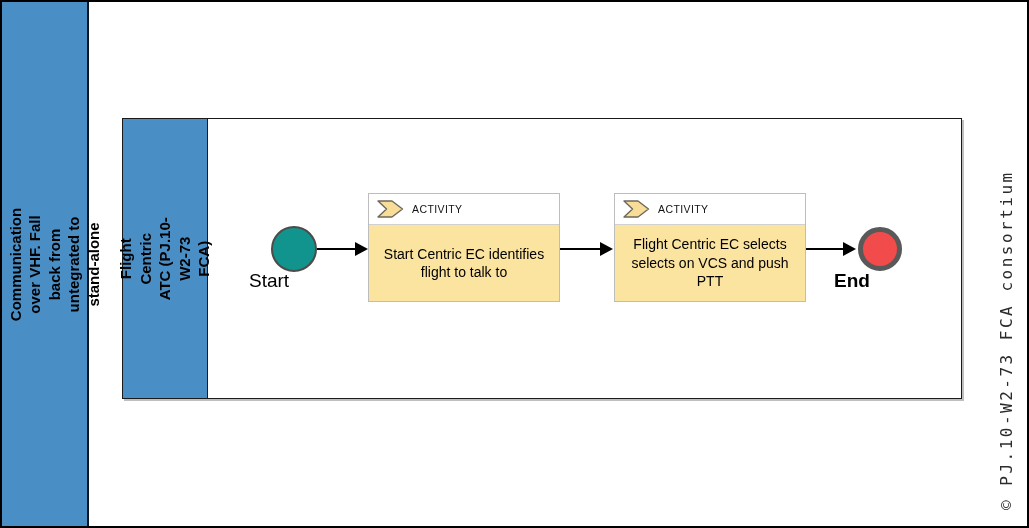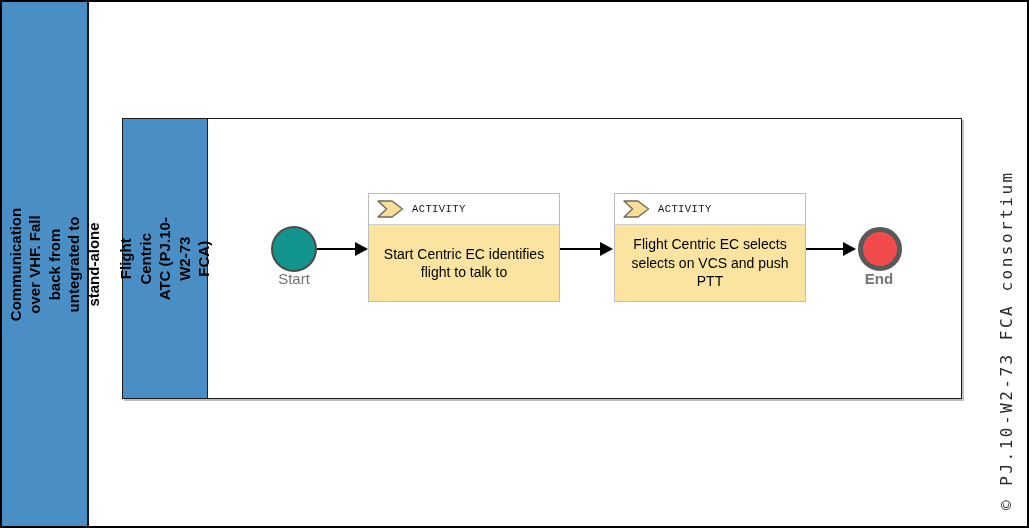--- a/index.html
+++ b/index.html
@@ -63,43 +63,43 @@
     left:269px;top:224px;width:46px;height:46px;
     background:var(--start-teal);
     border:2px solid #4c4c4b;
   }
   .end-circle{
     left:856px;top:225px;width:44px;height:44px;
     background:var(--end-red);
     border:5px solid var(--end-ring);
   }
   .event-label{
-    position:absolute;width:90px;text-align:center;
-    font-size:15px;color:#737373;
+    position:absolute;width:90px;
+    font-size:19px;color:#000000;
   }
   .start-label{left:247px;top:268px;}
   .end-label{left:832px;top:268px;font-weight:bold;}
   
   .activity{
     position:absolute;top:191px;width:192px;height:109px;
     border:1px solid #bdbdbd;
     background:var(--activity-yellow);
     display:flex;flex-direction:column;
   }
   .activity-1{left:366px;}
   .activity-2{left:612px;}
   .activity-header{
     height:31px;flex:0 0 31px;
     background:#ffffff;
     border-bottom:1px solid #d0d0d0;
     display:flex;align-items:center;
     padding-left:8px;gap:8px;
   }
   .activity-badge{
-    font-size:10.5px;color:#111111;letter-spacing:0.4px;font-family:Liberation Mono, monospace;
+    font-size:10.5px;color:#111111;letter-spacing:0.4px;
   }
   .chevron-icon{display:block;}
   .activity-body{
     flex:1;display:flex;align-items:center;justify-content:center;
     padding:2px 3px;
   }
   .activity-text{
     font-size:14px;line-height:1.32;color:#000000;text-align:center;
   }
   

